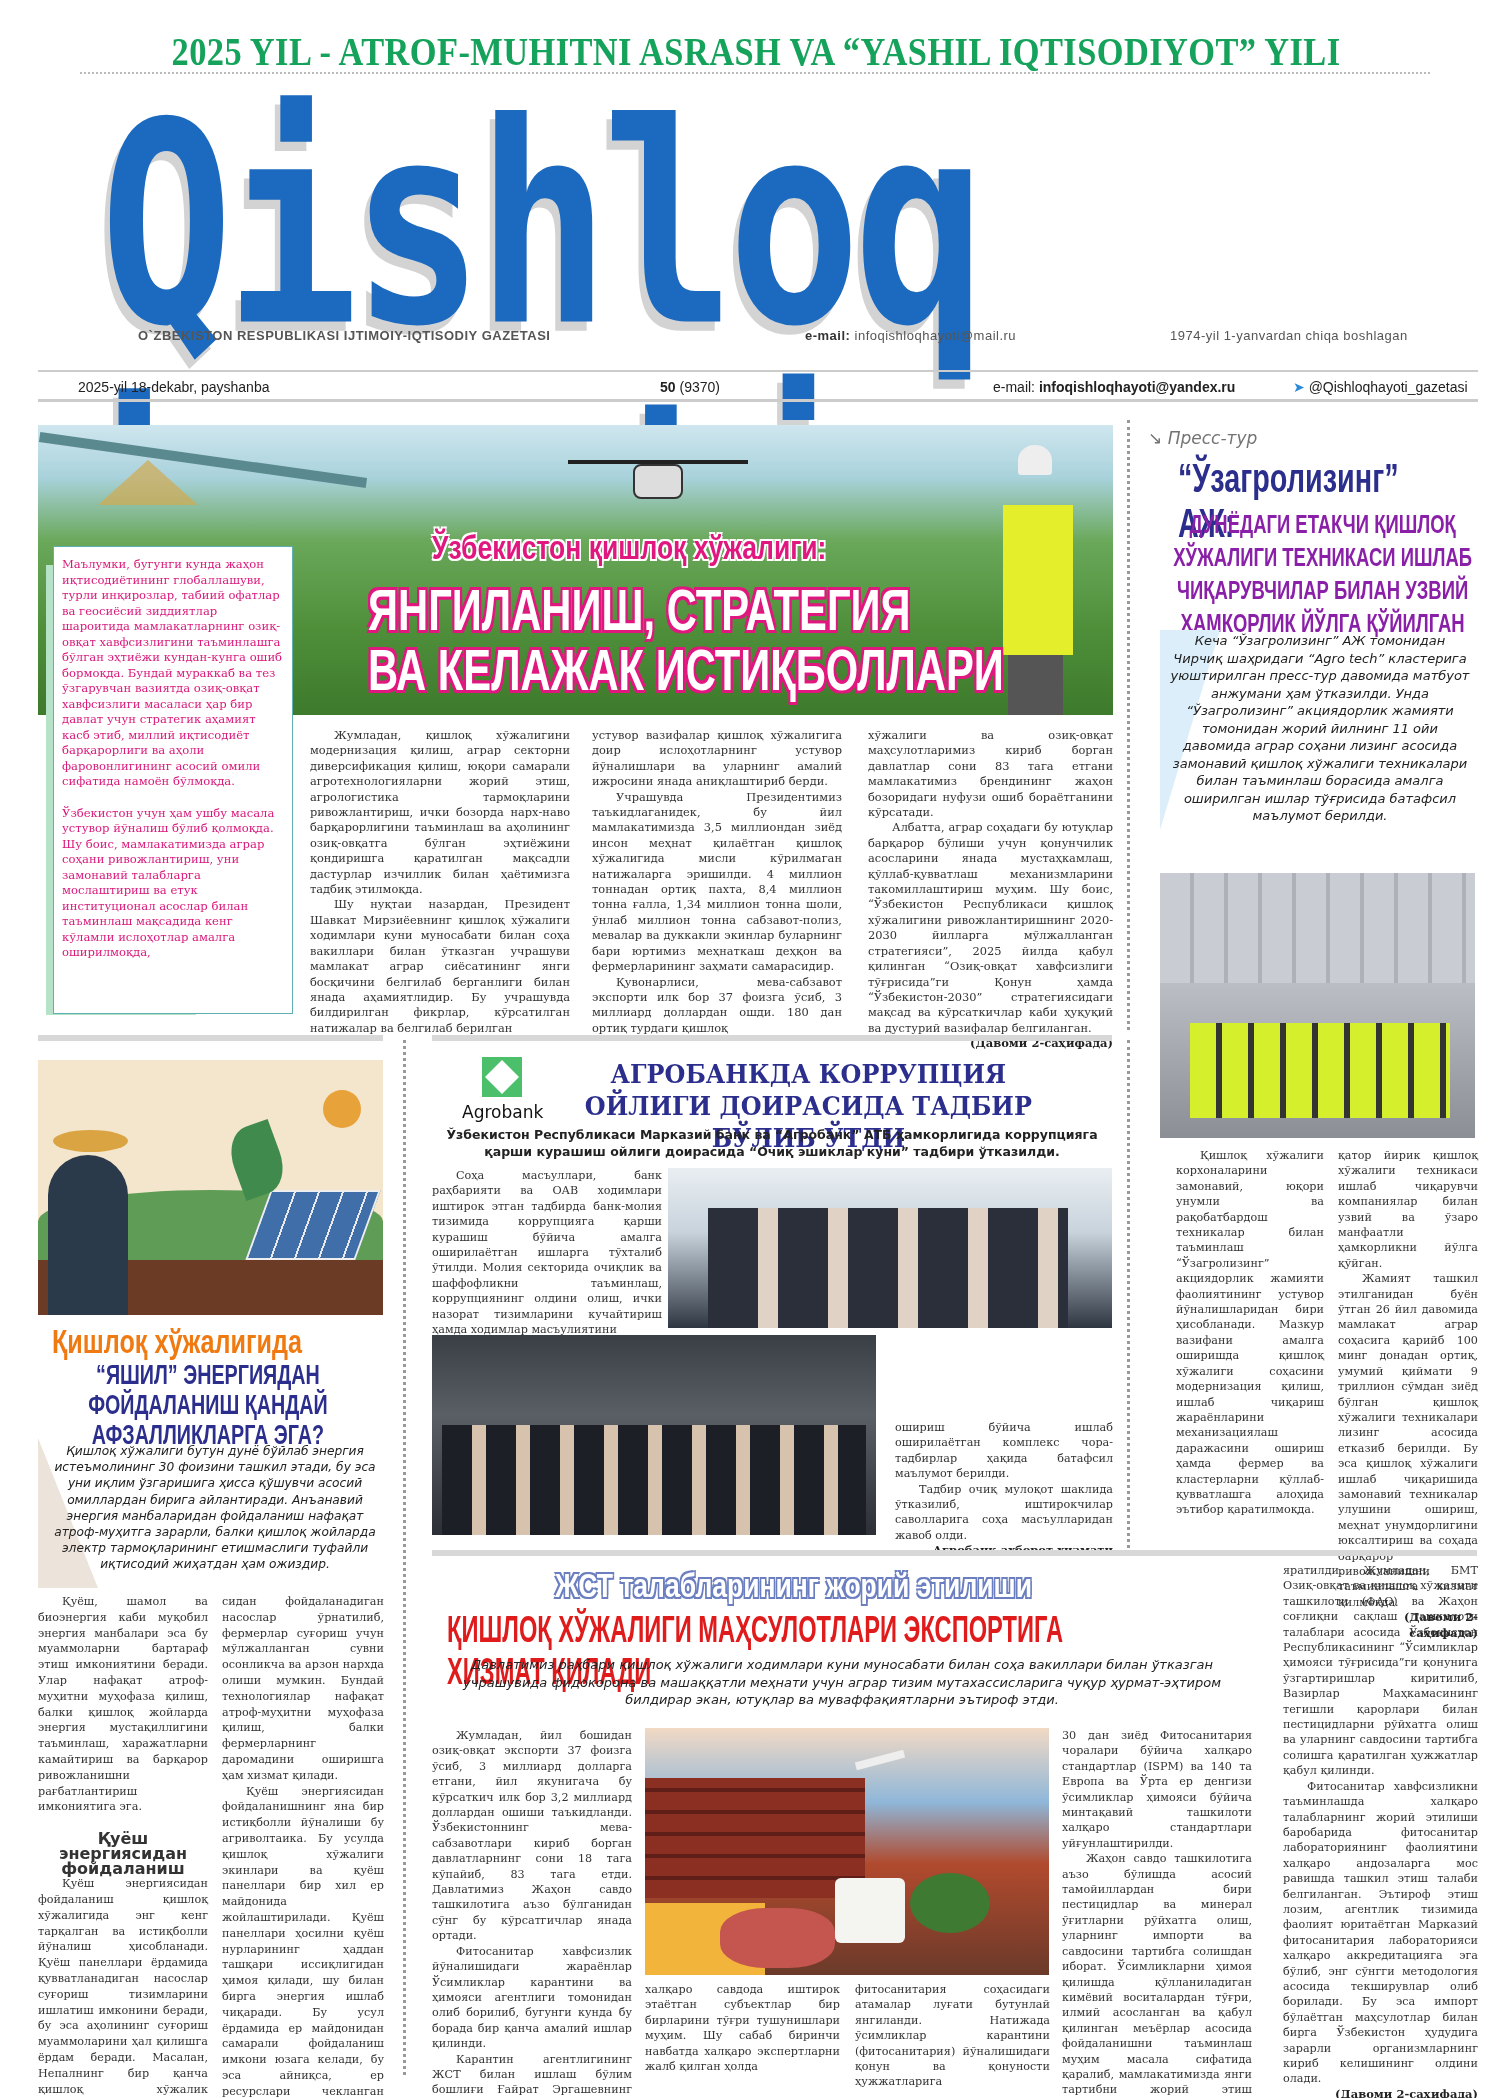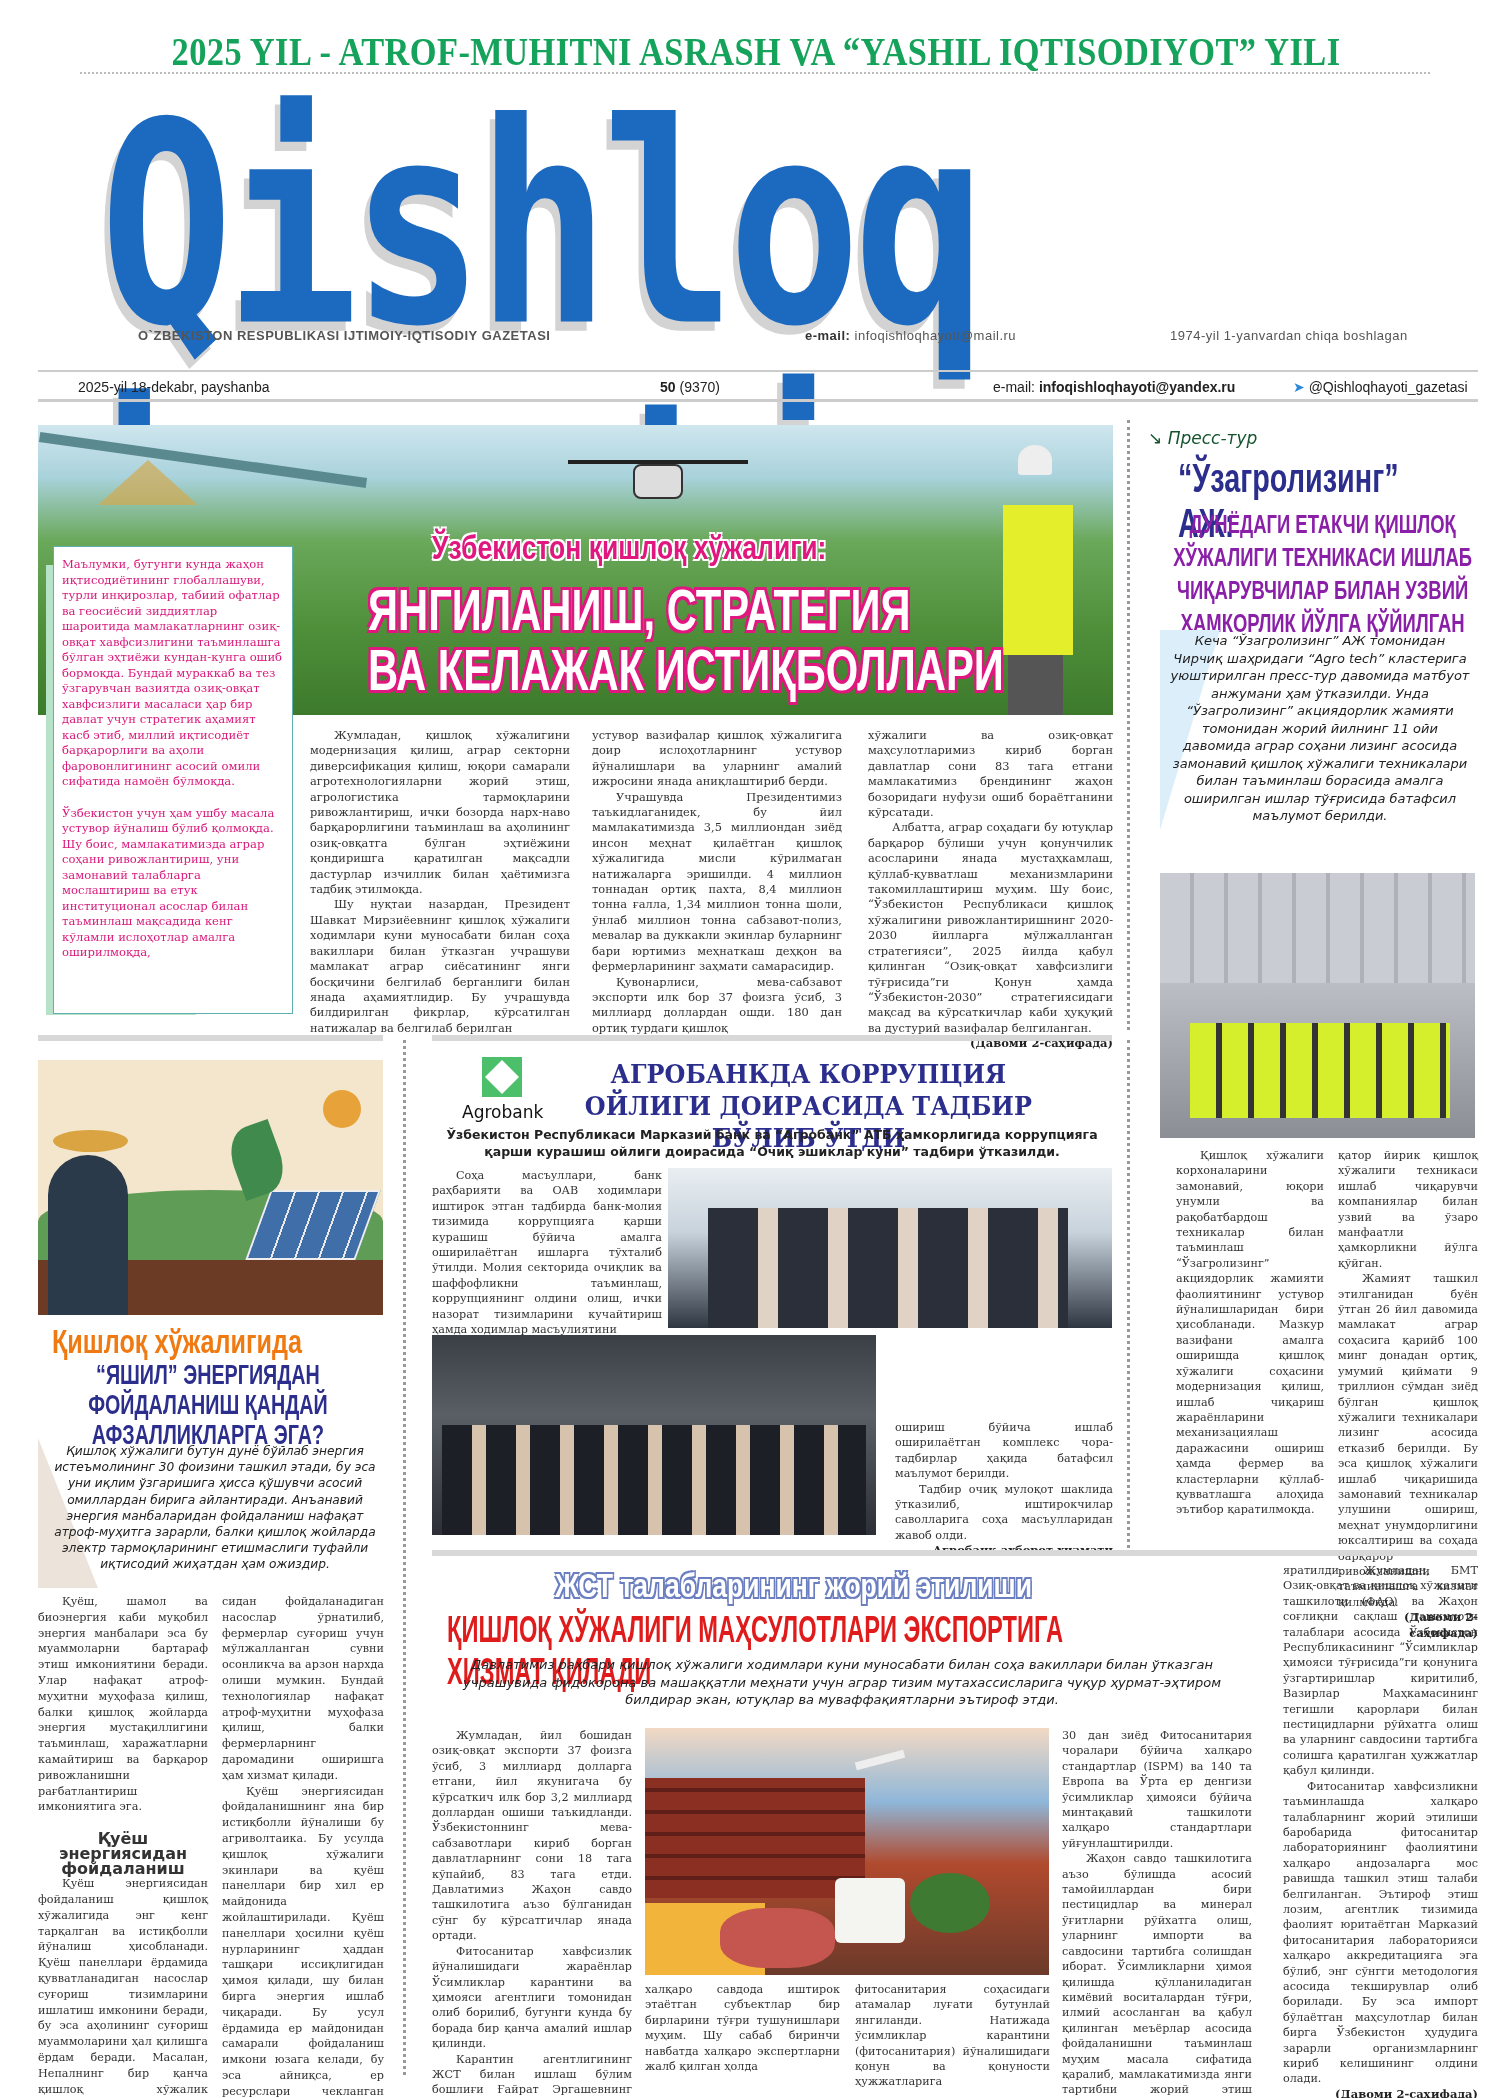--- a/index.html
+++ b/index.html
@@ -76,21 +76,21 @@
   <p>Қувонарлиси, мева-сабзавот экспорти илк бор 37 фоизга ўсиб, 3 миллиард доллардан ошди. 180 дан ортиқ турдаги қишлоқ</p>
 </div>
 <div class="abs body-text" style="left:868px;top:728px;width:245px">
   <p style="text-indent:0">хўжалиги ва озиқ-овқат маҳсулотларимиз кириб борган давлатлар сони 83 тага етгани мамлакатимиз брендининг жаҳон бозоридаги нуфузи ошиб бораётганини кўрсатади.</p>
   <p>Албатта, аграр соҳадаги бу ютуқлар барқарор бўлиши учун қонунчилик асосларини янада мустаҳкамлаш, қўллаб-қувватлаш механизмларини такомиллаштириш муҳим. Шу боис, “Ўзбекистон Республикаси қишлоқ хўжалигини ривожлантиришнинг 2020-2030 йилларга мўлжалланган стратегияси”, 2025 йилда қабул қилинган “Озиқ-овқат хавфсизлиги тўғрисида”ги Қонун ҳамда “Ўзбекистон-2030” стратегиясидаги мақсад ва кўрсаткичлар каби ҳуқуқий ва дустурий вазифалар белгиланган.</p>
   <div class="cont">(Давоми 2-саҳифада)</div>
 </div>
 
 <div class="abs vrule" style="left:1127px;top:420px;height:610px"></div>
 
-<div class="abs" style="left:1148px;top:428px;font-family:'DejaVu Sans',sans-serif;font-style:italic;font-size:17px;color:#14532d"><span>↘</span> <span>Пресс-тур</span></div>
+<div class="abs" style="left:1148px;top:428px;font-family:'DejaVu Sans',sans-serif;font-style:italic;font-size:17px;color:#737373"><span>↘</span> <span>Пресс-тур</span></div>
 <div class="abs cond" style="left:1178px;top:456px;font-size:40px;color:#2b2e8c;transform:scaleX(0.72)">“Ўзагролизинг” АЖ:</div>
 <div class="abs cond" style="left:1170px;top:508px;width:430px;font-size:26px;line-height:33px;color:#8a1fa8;text-align:center;transform:scaleX(0.71)">ДУНЁДАГИ ЕТАКЧИ ҚИШЛОҚ ХЎЖАЛИГИ ТЕХНИКАСИ ИШЛАБ ЧИҚАРУВЧИЛАР БИЛАН УЗВИЙ ҲАМКОРЛИК ЙЎЛГА ҚЎЙИЛГАН</div>
 <div class="abs" style="left:1160px;top:630px;width:0;height:0;border-left:60px solid #dbeef9;border-bottom:200px solid transparent"></div>
 <div class="abs" style="left:1170px;top:632px;width:300px;font-family:'DejaVu Sans',sans-serif;font-style:italic;font-size:13px;line-height:17.5px;color:#222;text-align:center">Кеча “Ўзагролизинг” АЖ томонидан Чирчиқ шаҳридаги “Agro tech” кластерига уюштирилган пресс-тур давомида матбуот анжумани ҳам ўтказилди. Унда “Ўзагролизинг” акциядорлик жамияти томонидан жорий йилнинг 11 ойи давомида аграр соҳани лизинг асосида замонавий қишлоқ хўжалиги техникалари билан таъминлаш борасида амалга оширилган ишлар тўғрисида батафсил маълумот берилди.</div>
 
 <div class="abs photo" style="left:1160px;top:873px;width:315px;height:265px;background:linear-gradient(180deg,#d8dade 0%,#b8bcc2 45%,#8b8f95 100%)">
   <div class="abs" style="left:0;top:0;width:315px;height:110px;background:repeating-linear-gradient(90deg,#c9ccd2 0 30px,#aeb2b8 30px 34px)"></div>
   <div class="abs" style="left:30px;top:150px;width:260px;height:95px;background:repeating-linear-gradient(90deg,#d6ef2c 0 26px,#333 26px 32px)"></div>
 </div>
 

